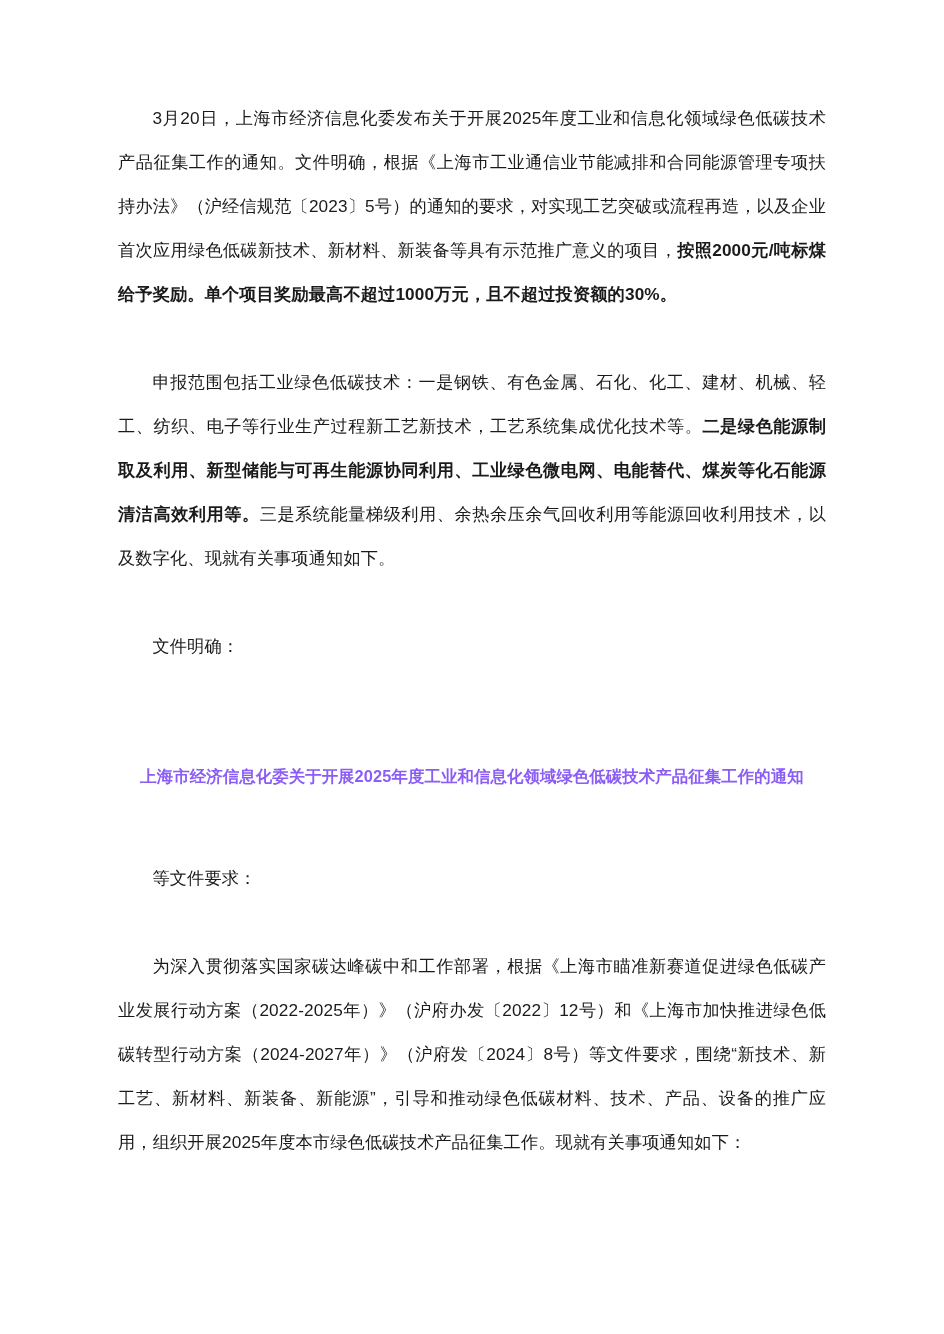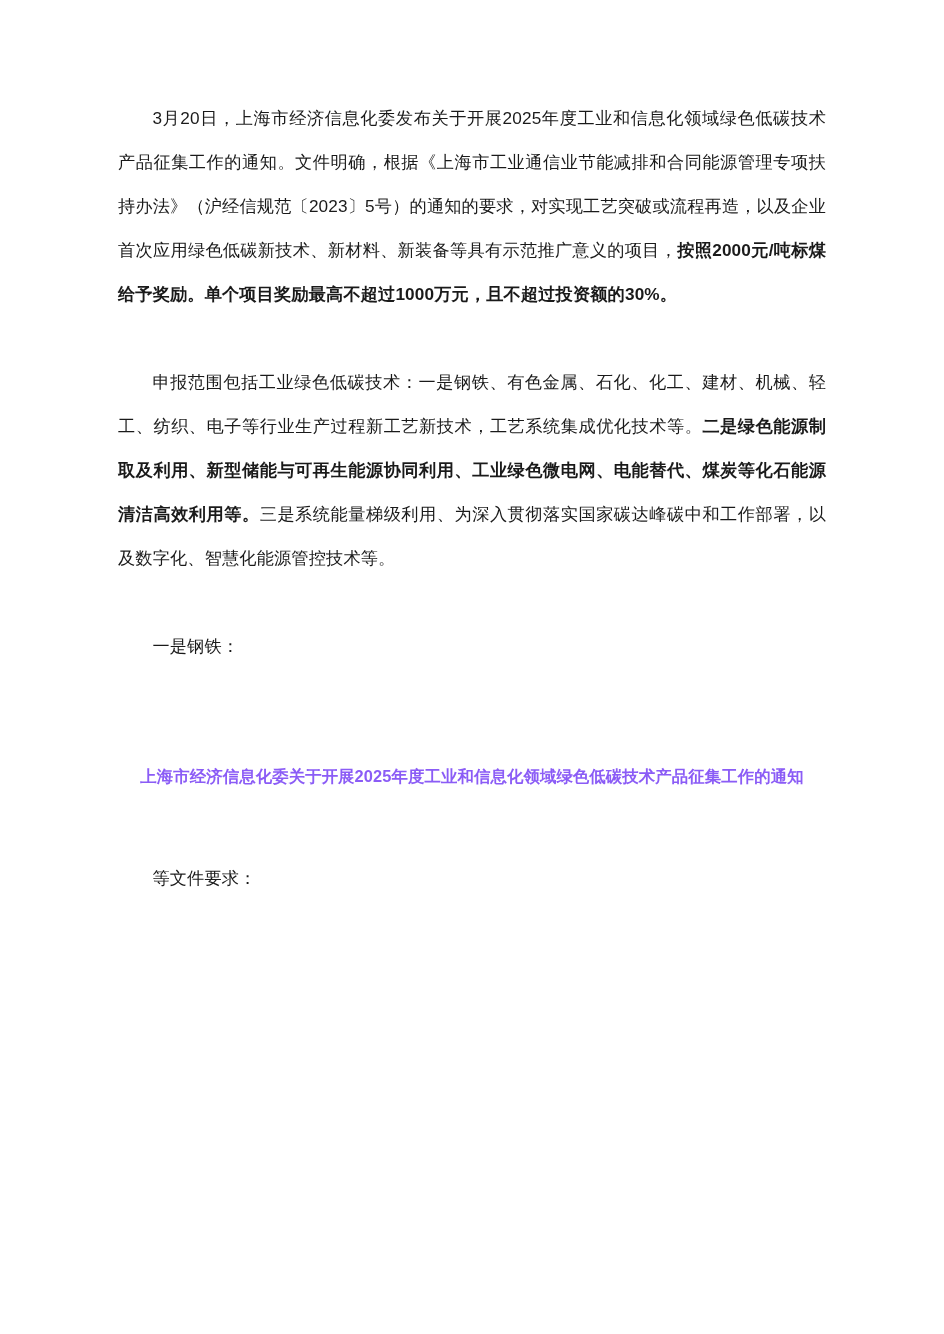--- a/index.html
+++ b/index.html
@@ -60,31 +60,32 @@
 </head>
 <body>
 
 <div class="page">
   <div class="content">
 
     <p class="para"><span>3月20日，上海市经济信息化委发布关于开展2025年度工业和信息化领域绿色低碳技术产品征集工作的通知。文件明确，根据《上海市工业通信业节能减排和合同能源管理专项扶持办法》（沪经信规范〔2023〕5号）的通知的要求，对实现工艺突破或流程再造，以及企业首次应用绿色低碳新技术、新材料、新装备等具有示范推广意义的项目，</span><b>按照2000元/吨标煤给予奖励。单个项目奖励最高不超过1000万元，且不超过投资额的30%。</b></p>
 
     <div class="spacer-md"></div>
 
-    <p class="para"><span>申报范围包括工业绿色低碳技术：一是钢铁、有色金属、石化、化工、建材、机械、轻工、纺织、电子等行业生产过程新工艺新技术，工艺系统集成优化技术等。</span><b>二是绿色能源制取及利用、新型储能与可再生能源协同利用、工业绿色微电网、电能替代、煤炭等化石能源清洁高效利用等。</b><span>三是系统能量梯级利用、为深入贯彻落实国家碳达峰碳中和工作部署，以及数字化、智慧化能源管控技术等。</span></p>
+    <p class="para"><span>申报范围包括工业绿色低碳技术：一是钢铁、有色金属、石化、化工、建材、机械、轻工、纺织、电子等行业生产过程新工艺新技术，工艺系统集成优化技术等。</span><b>二是绿色能源制取及利用、新型储能与可再生能源协同利用、工业绿色微电网、电能替代、煤炭等化石能源清洁高效利用等。</b><span>三是系统能量梯级利用、余热余压余气回收利用等能源回收利用技术，以及数字化、现就有关事项通知如下。</span></p>
 
     <div class="spacer-md"></div>
 
-    <p class="para">一是钢铁：</p>
+    <p class="para">文件明确：</p>
 
     <div class="spacer-lg"></div>
 
     <h1 class="doc-title">上海市经济信息化委关于开展2025年度工业和信息化领域绿色低碳技术产品征集工作的通知</h1>
 
     <div class="spacer-xl"></div>
 
     <p class="para">等文件要求：</p>
 
     <div class="spacer-md"></div>
 
+    <p class="para">为深入贯彻落实国家碳达峰碳中和工作部署，根据《上海市瞄准新赛道促进绿色低碳产业发展行动方案（2022-2025年）》（沪府办发〔2022〕12号）和《上海市加快推进绿色低碳转型行动方案（2024-2027年）》（沪府发〔2024〕8号）等文件要求，围绕“新技术、新工艺、新材料、新装备、新能源”，引导和推动绿色低碳材料、技术、产品、设备的推广应用，组织开展2025年度本市绿色低碳技术产品征集工作。现就有关事项通知如下：</p>
 
   </div>
 </div>
 
 </body></html>

